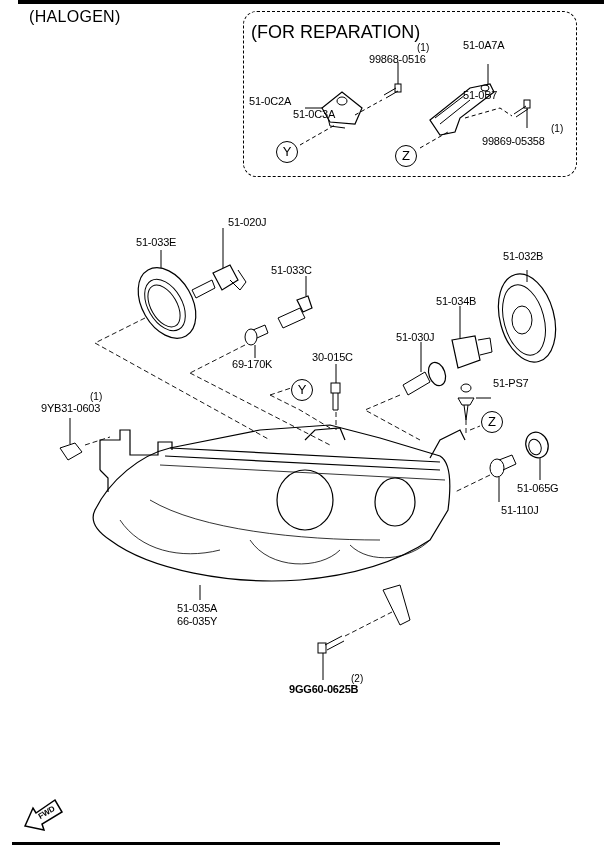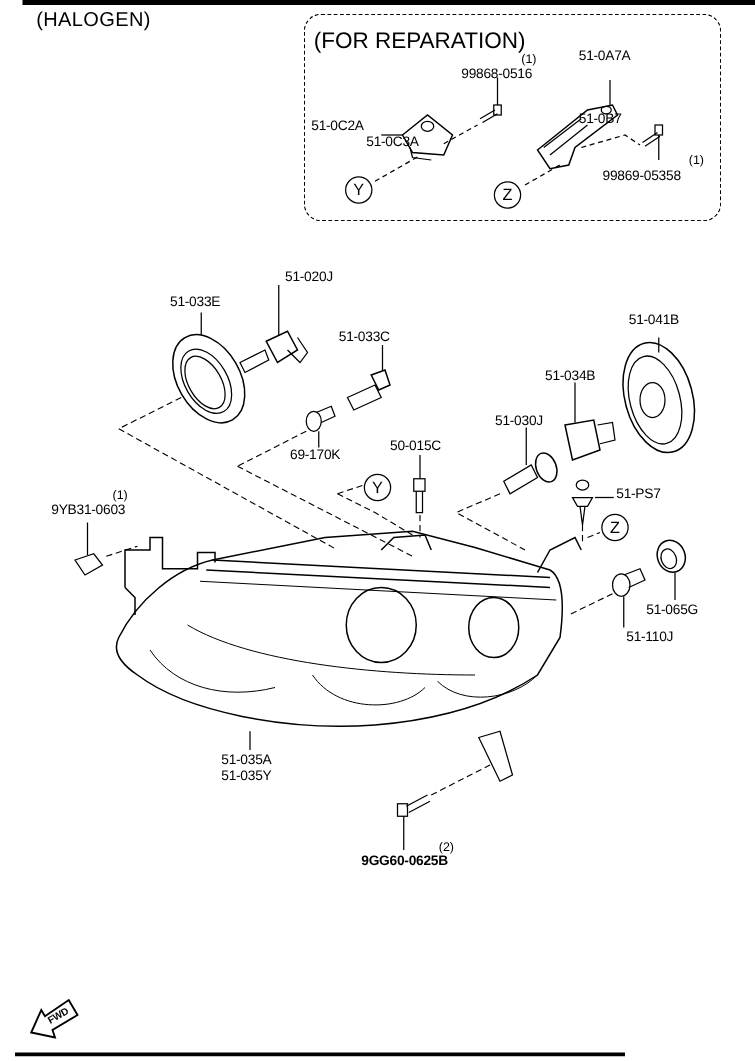--- a/index.html
+++ b/index.html
@@ -189,32 +189,32 @@
 <div class="lbl" style="left:249px; top:95px;">51-0C2A</div>
 <div class="lbl" style="left:249px; top:108px;padding-left:44px;">51-0C3A</div>
 <div class="qty" style="left:551px; top:124px;">(1)</div>
 <div class="lbl" style="left:482px; top:135px;">99869-05358</div>
 <div class="circle" style="left:276px; top:141px;">Y</div>
 <div class="circle" style="left:395px; top:145px;">Z</div>
 
 <div class="lbl" style="left:200px; top:216px;margin-left:28px;">51-020J</div>
 <div class="lbl" style="left:136px; top:236px;">51-033E</div>
 <div class="lbl" style="left:271px; top:264px;">51-033C</div>
-<div class="lbl" style="left:503px; top:250px;">51-041B</div>
+<div class="lbl" style="left:503px; top:250px;">51-032B</div>
 <div class="lbl" style="left:436px; top:295px;">51-034B</div>
 <div class="lbl" style="left:396px; top:331px;">51-030J</div>
 <div class="lbl" style="left:232px; top:358px;">69-170K</div>
-<div class="lbl" style="left:312px; top:351px;">50-015C</div>
-<div class="lbl" style="left:493px; top:389px;">51-PS7</div>
+<div class="lbl" style="left:312px; top:351px;">30-015C</div>
+<div class="lbl" style="left:493px; top:377px;">51-PS7</div>
 <div class="qty" style="left:90px; top:392px;">(1)</div>
 <div class="lbl" style="left:41px; top:402px;">9YB31-0603</div>
 <div class="lbl" style="left:517px; top:482px;">51-065G</div>
 <div class="lbl" style="left:476px; top:504px;padding-left:25px;">51-110J</div>
 <div class="lbl" style="left:177px; top:602px;">51-035A</div>
-<div class="lbl" style="left:177px; top:615px;">51-035Y</div>
+<div class="lbl" style="left:177px; top:615px;">66-035Y</div>
 <div class="qty" style="left:351px; top:674px;">(2)</div>
 <div class="lbl" style="left:289px; top:683px;font-weight:bold;">9GG60-0625B</div>
 
 <div class="circle" style="left:291px; top:379px;">Y</div>
 <div class="circle" style="left:481px; top:411px;">Z</div>
 
 <div class="lbl" style="left:38px; top:807px; font-size:8px; font-weight:bold; transform:rotate(-30deg);">FWD</div>
 
 <div class="bottombar"></div>
 

